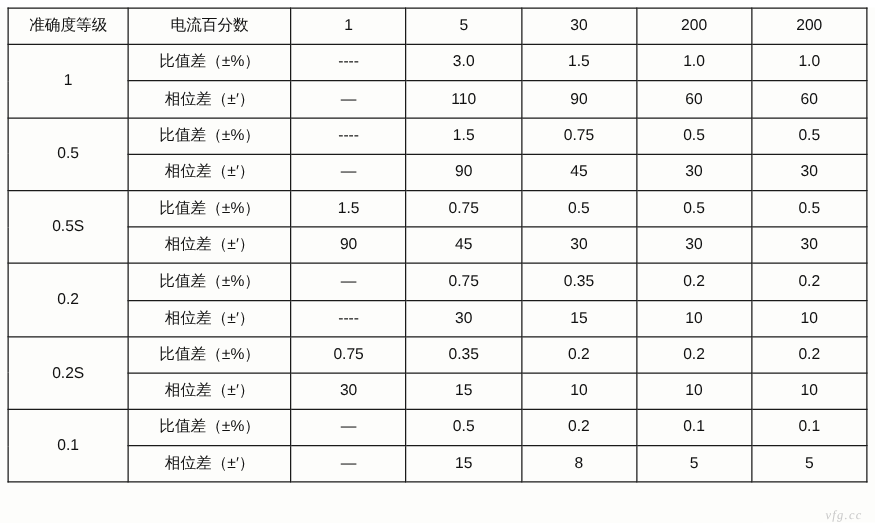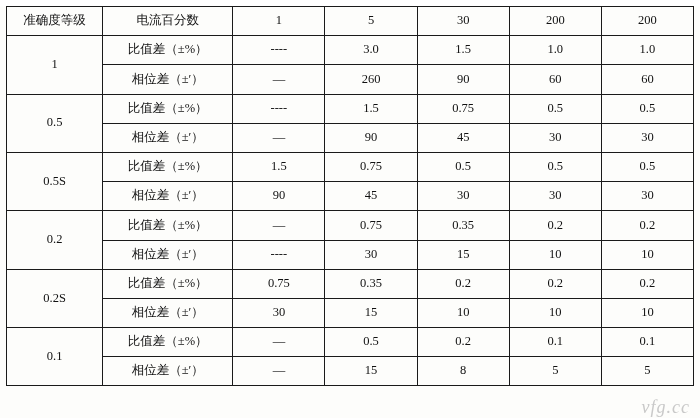--- a/index.html
+++ b/index.html
@@ -18,21 +18,20 @@
     position: relative;
     width: 700px;
     height: 418px;
     background: #fdfdfb;
   }
   table.spec {
     border-collapse: collapse;
     width: 688px;
     margin: 6px 6px 0 6px;
     table-layout: fixed;
-    font-family: Liberation Serif, serif;
   }
   table.spec td {
     border: 1px solid #1a1a1a;
     text-align: center;
     vertical-align: middle;
     font-size: 12.5px;
     height: 28.2px;
     padding: 0 2px;
     line-height: 1.1;
     color: #111;
@@ -49,21 +48,21 @@
   td.value {
     font-size: 12.5px;
   }
   .col-grade { width: 96px; }
   .col-label { width: 130px; }
   .col-val { width: 92px; }
   .watermark {
     position: absolute;
     right: 10px;
     bottom: 6px;
-    font-size: 18px;
+    font-size: 10px;
     font-family: "Liberation Serif", serif;
     color: #c9c9c9;
     letter-spacing: 1px;
     font-style: italic;
     user-select: none;
   }
 </style>
 </head>
 <body>
 
@@ -95,21 +94,21 @@
         <td class="rowlabel">比值差（±%）</td>
         <td class="value">----</td>
         <td class="value">3.0</td>
         <td class="value">1.5</td>
         <td class="value">1.0</td>
         <td class="value">1.0</td>
       </tr>
       <tr>
         <td class="rowlabel">相位差（±′）</td>
         <td class="value">—</td>
-        <td class="value">260</td>
+        <td class="value">110</td>
         <td class="value">90</td>
         <td class="value">60</td>
         <td class="value">60</td>
       </tr>
 
       <tr>
         <td class="grade" rowspan="2">0.5</td>
         <td class="rowlabel">比值差（±%）</td>
         <td class="value">----</td>
         <td class="value">1.5</td>

